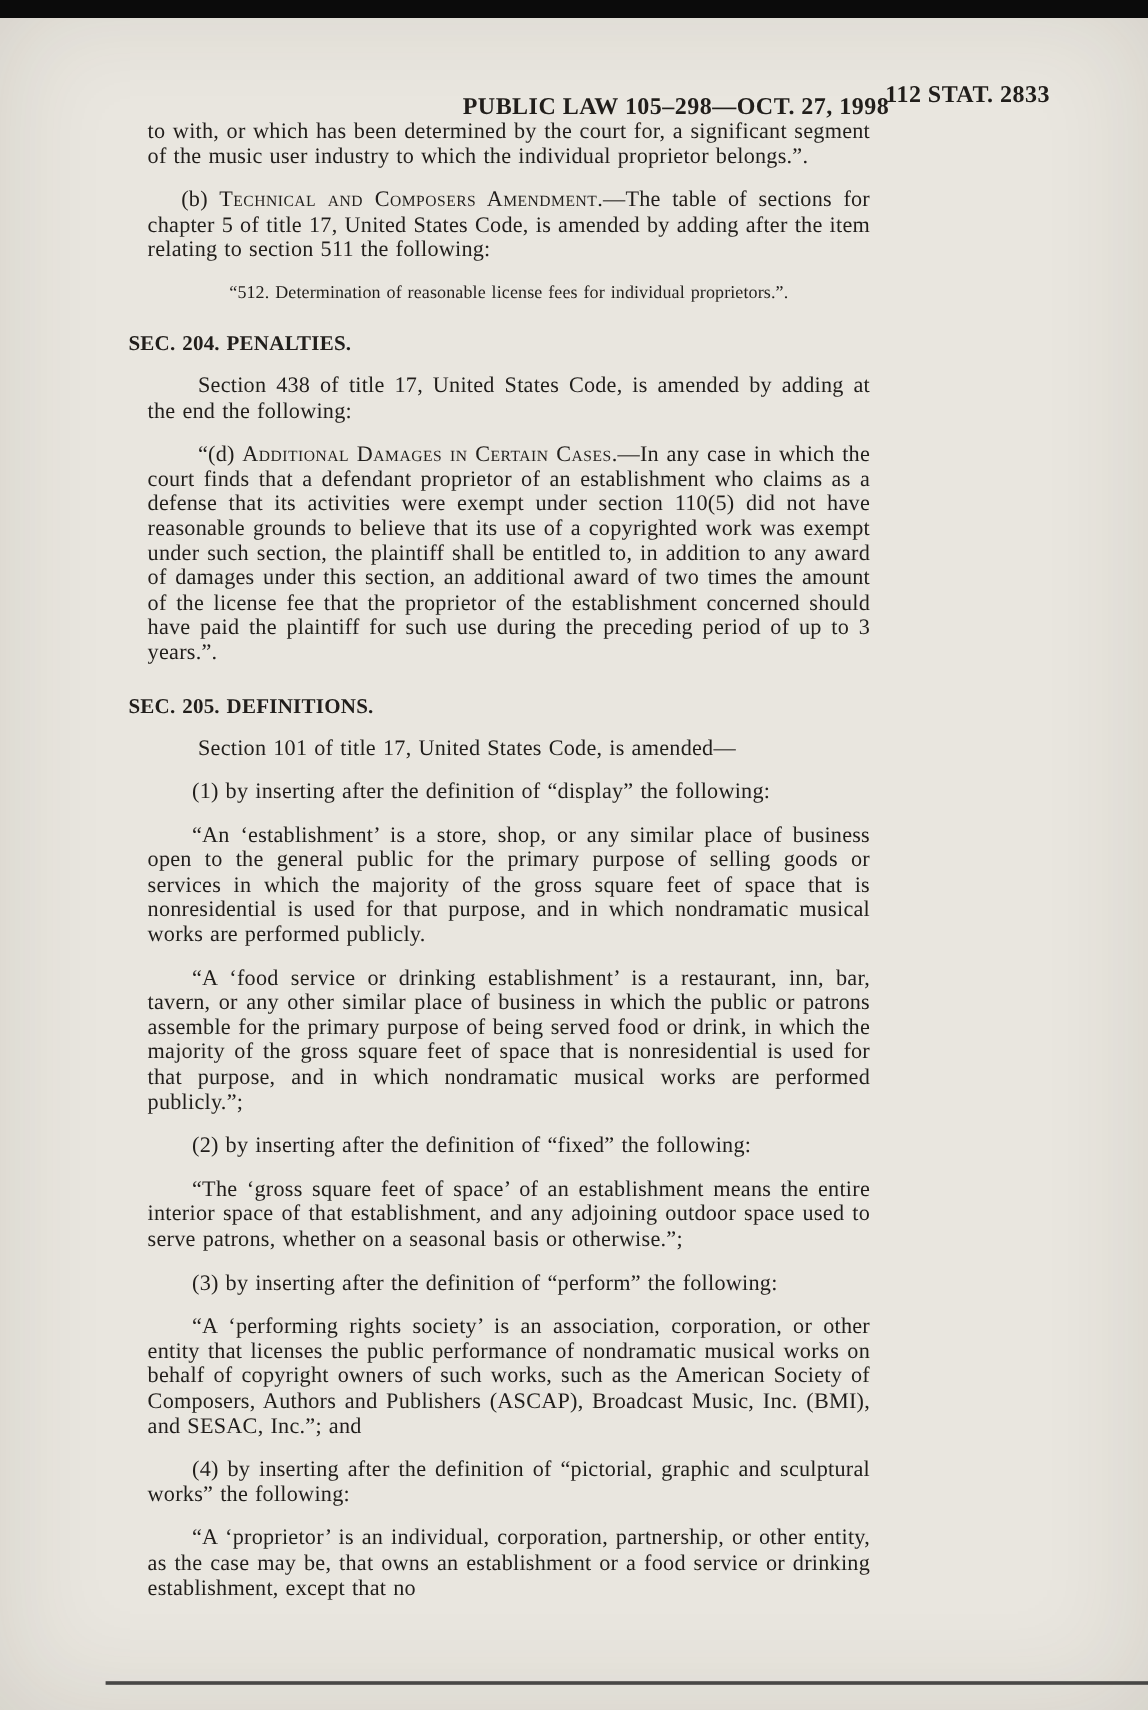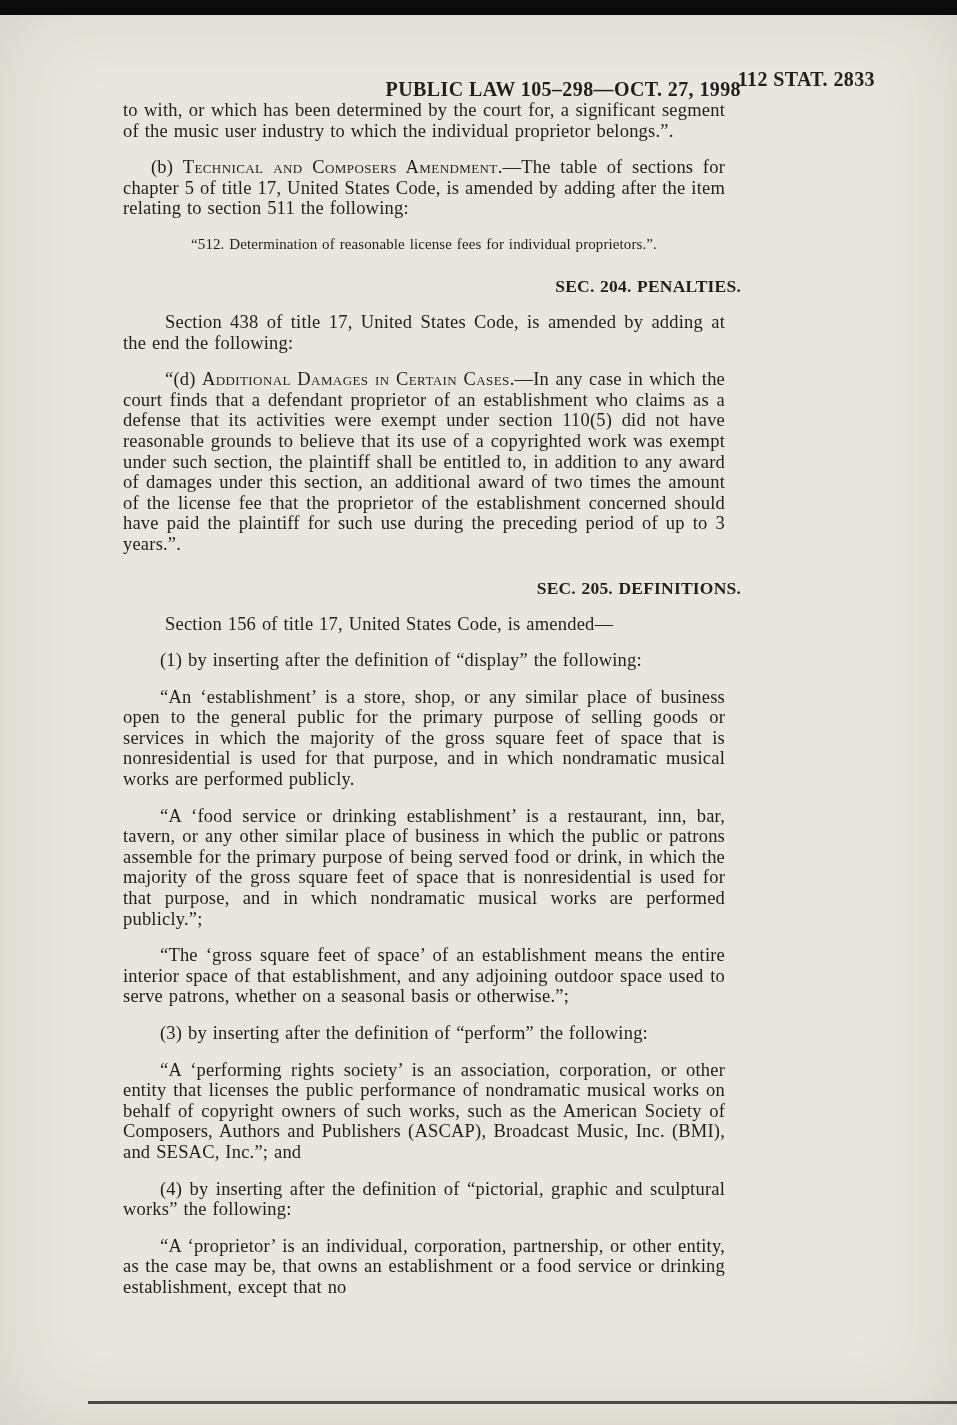--- a/index.html
+++ b/index.html
@@ -78,21 +78,21 @@
     margin: 9px 0 10px 0;
     text-align: center;
     letter-spacing: 0.1px;
   }
   .sec {
     font-size: 17.5px;
     line-height: 20px;
     font-weight: bold;
     margin: 23px 0 9px 0;
     letter-spacing: 0.2px;
-    text-align: right;
+    text-align: left;
     font-family: inherit;
   }
   .sc {
     font-variant: small-caps;
     letter-spacing: 0.4px;
   }
 </style>
 </head>
 <body>
 
@@ -115,28 +115,29 @@
       <p class="toc">“512. Determination of reasonable license fees for individual proprietors.”.</p>
 
       <h2 class="sec">SEC. 204. PENALTIES.</h2>
 
       <p class="ind42">Section 438 of title 17, United States Code, is amended by adding at the end the following:</p>
 
       <p class="ind42"><span>“(d) </span><span class="sc">Additional Damages in Certain Cases</span><span>.—In any case in which the court finds that a defendant proprietor of an establishment who claims as a defense that its activities were exempt under section 110(5) did not have reasonable grounds to believe that its use of a copyrighted work was exempt under such section, the plaintiff shall be entitled to, in addition to any award of damages under this section, an additional award of two times the amount of the license fee that the proprietor of the establishment concerned should have paid the plaintiff for such use during the preceding period of up to 3 years.”.</span></p>
 
       <h2 class="sec">SEC. 205. DEFINITIONS.</h2>
 
-      <p class="ind42">Section 156 of title 17, United States Code, is amended—</p>
+      <p class="ind42">Section 101 of title 17, United States Code, is amended—</p>
 
       <p class="q2">(1) by inserting after the definition of “display” the following:</p>
 
       <p class="q2">“An ‘establishment’ is a store, shop, or any similar place of business open to the general public for the primary purpose of selling goods or services in which the majority of the gross square feet of space that is nonresidential is used for that purpose, and in which nondramatic musical works are performed publicly.</p>
 
       <p class="q2">“A ‘food service or drinking establishment’ is a restaurant, inn, bar, tavern, or any other similar place of business in which the public or patrons assemble for the primary purpose of being served food or drink, in which the majority of the gross square feet of space that is nonresidential is used for that purpose, and in which nondramatic musical works are performed publicly.”;</p>
 
+      <p class="q2">(2) by inserting after the definition of “fixed” the following:</p>
 
       <p class="q2">“The ‘gross square feet of space’ of an establishment means the entire interior space of that establishment, and any adjoining outdoor space used to serve patrons, whether on a seasonal basis or otherwise.”;</p>
 
       <p class="q2">(3) by inserting after the definition of “perform” the following:</p>
 
       <p class="q2">“A ‘performing rights society’ is an association, corporation, or other entity that licenses the public performance of nondramatic musical works on behalf of copyright owners of such works, such as the American Society of Composers, Authors and Publishers (ASCAP), Broadcast Music, Inc. (BMI), and SESAC, Inc.”; and</p>
 
       <p class="q2">(4) by inserting after the definition of “pictorial, graphic and sculptural works” the following:</p>
 
       <p class="q2">“A ‘proprietor’ is an individual, corporation, partnership, or other entity, as the case may be, that owns an establishment or a food service or drinking establishment, except that no</p>

